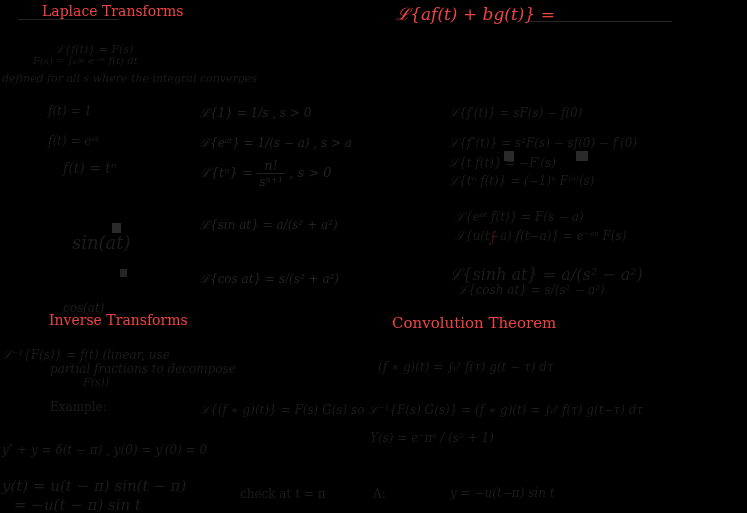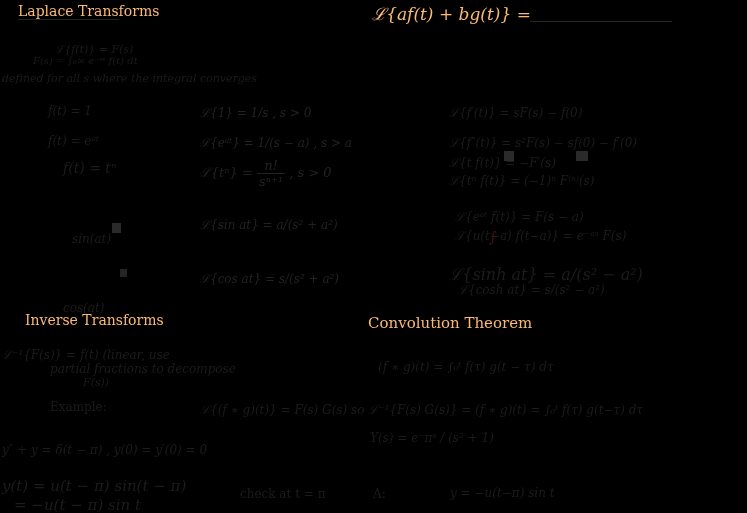--- a/index.html
+++ b/index.html
@@ -4,36 +4,36 @@
 <style>
   html,body{margin:0;padding:0;}
   body{
     width:747px;height:513px;position:relative;overflow:hidden;
     background:#000000;
     font-family:"DejaVu Serif", serif;
     color:#1c1c1c;
   }
   .item{position:absolute;white-space:nowrap;font-style:italic;}
   .rm{font-style:normal;}
-  .hd{color:#fdba74;}
+  .hd{color:#ef4444;margin-left:24px;}
   .mid{color:#222222;}
   
   .t-left   {left:18px;  top:3px;   font-size:14px;}
   .t-under  {left:18px;  top:19px;  width:101px; height:1px; background:#232323; position:absolute;}
   .t-right  {left:372px; top:2px;   font-size:17px;}
   .t-rule   {left:530px; top:21px;  width:142px; height:1px; background:#262626; position:absolute;}
   
   .def1{left:55px; top:41px; font-size:11px;}
   .def2{left:33px; top:55px; font-size:10px;}
   .def3{left:2px;  top:72px; font-size:11px;}
   
   .r1f{left:48px; top:104px; font-size:12px;}
   .r2f{left:48px; top:134px; font-size:12px;}
   .r3f{left:63px; top:160px; font-size:14px;}
-  .r4f{left:72px; top:216px; font-size:12px;margin-top:16px;}
+  .r4f{left:72px; top:216px; font-size:18px;margin-top:16px;}
   .r5f{left:63px; top:270px; font-size:12px;margin-top:31px;}
   
   .r1L{left:200px; top:104px; font-size:12px;}
   .r2L{left:200px; top:134px; font-size:12px;}
   .r3L{left:200px; top:158px; font-size:13px;}
   .r4L{left:200px; top:216px; font-size:12px;}
   .r5L{left:200px; top:270px; font-size:12px;text-align:center;}
   
   .p1 {left:449px; top:104px; font-size:12px;}
   .p2 {left:449px; top:134px; font-size:12px;}

